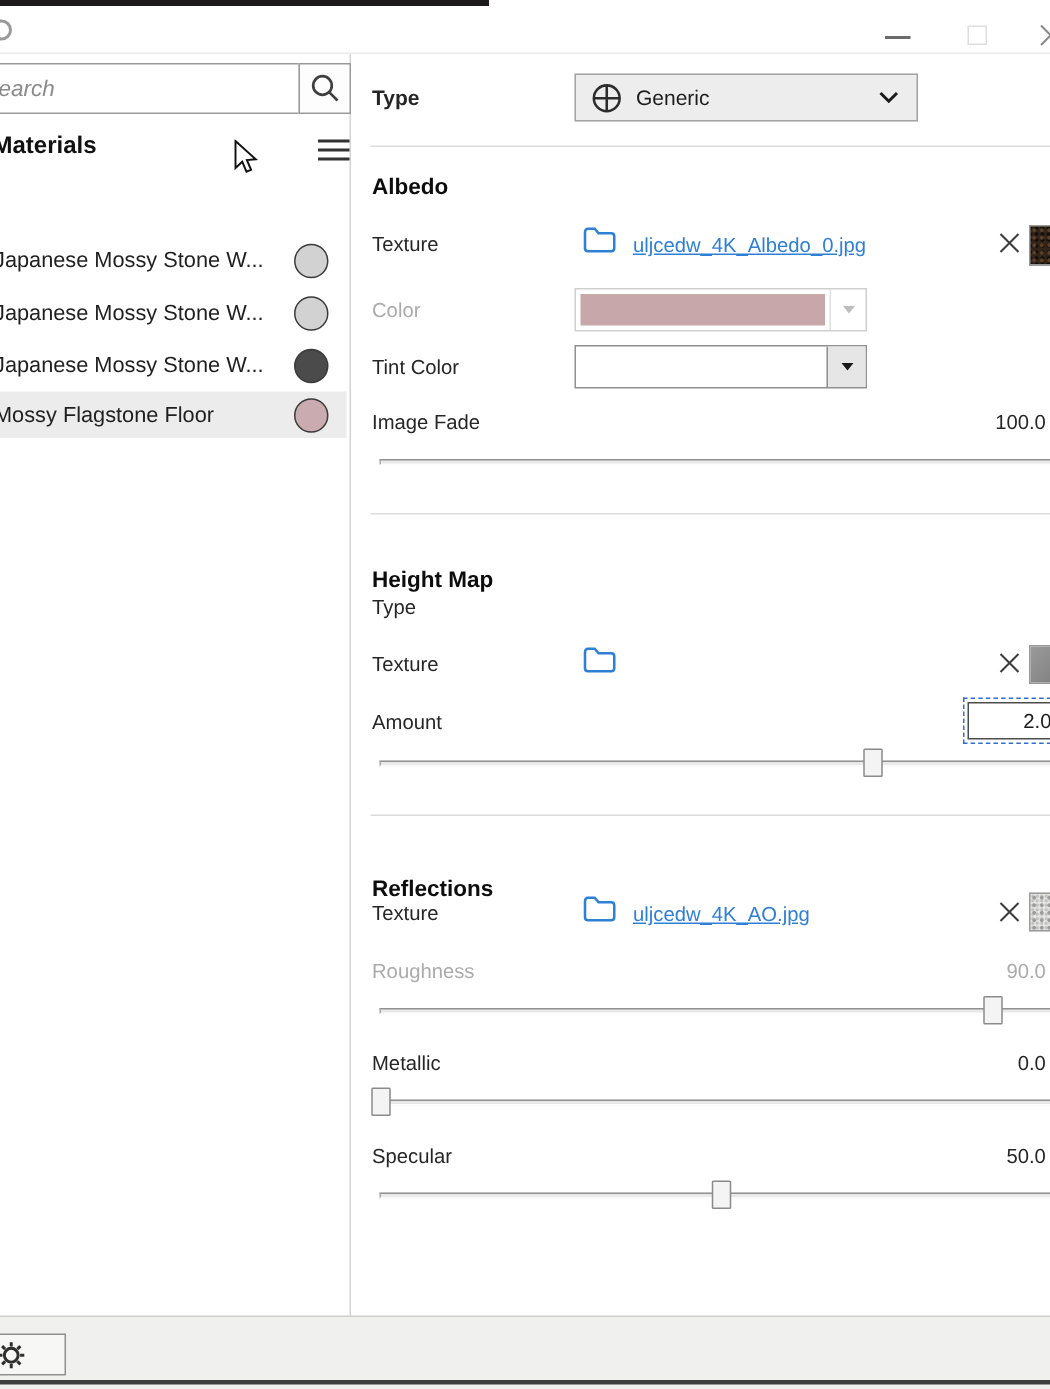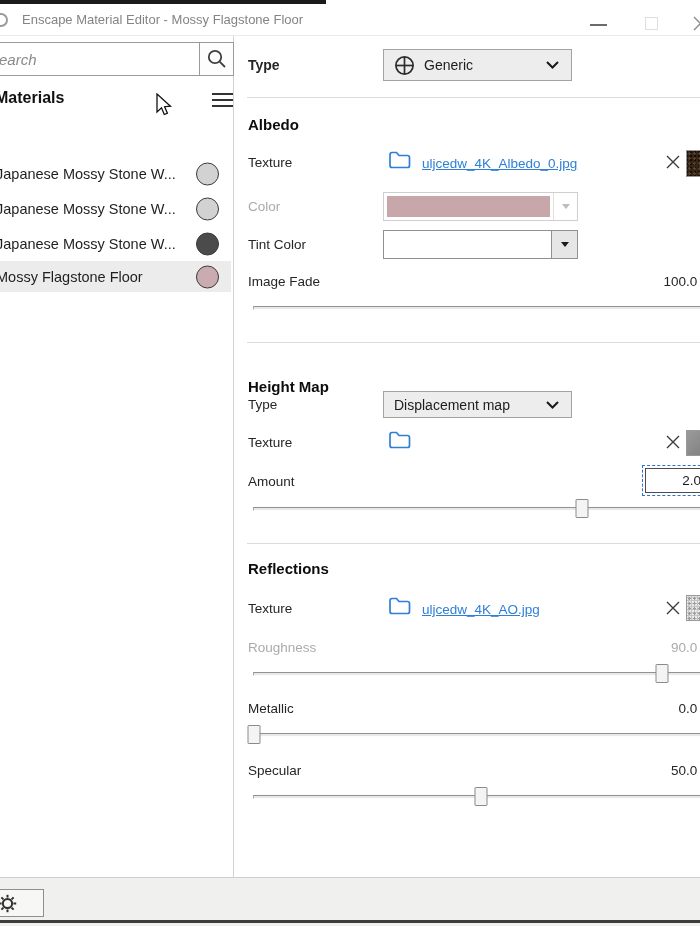--- a/index.html
+++ b/index.html
@@ -47,21 +47,21 @@
   #panel { left:235px; top:36px; width:465px; height:841px; background:#fff; }
   .lbl { position:absolute; left:13px; font-size:13.5px; color:#262626; white-space:nowrap; }
   .lbl.bold { font-weight:bold; font-size:14px; }
   .lbl.dis { color:#ababab; }
   .sec-hdr { position:absolute; left:13px; font-size:15px; font-weight:bold; color:#0d0d0d; }
   .sep { position:absolute; left:12px; width:453px; height:1px; background:#dbdbdb; }
   .val { position:absolute; right:-13px; width:150px; text-align:right;
          font-size:13.5px; color:#262626; white-space:nowrap; }
   .val.dis { color:#ababab; }
 
-  .dropdown { position:absolute; left:148px; width:189px; background:#ededed;
+  .dropdown { position:absolute; left:148px; width:229px; background:#ededed;
               border:1px solid #a3a3a3; display:flex; align-items:center; }
   .dropdown .dd-label { font-size:14px; color:#1d1d1d; white-space:nowrap; }
   .dd-chev { position:absolute; right:12px; top:50%; transform:translateY(-50%); }
 
   .combo { position:absolute; left:148px; width:195px; height:29px; }
   #color-combo { border:1px solid #cfcfcf; background:#fff; }
   #color-swatch { position:absolute; left:3px; top:3px; right:27px; bottom:3px; }
   #color-arrow { position:absolute; right:0; top:0; width:24px; height:100%;
                  border-left:1px solid #e0e0e0; display:flex; align-items:center; justify-content:center; }
   #tint-combo { border:1px solid #909090; background:#fff; }
@@ -105,21 +105,20 @@
               background:#f7f7f6; border:1px solid #8f8f8f;
               display:flex; align-items:center; justify-content:center; }
   #bottom-dark-line { left:0; top:920px; width:700px; height:3px; background:#3d3d3d; }
 </style>
 </head>
 <body>
 
 <div class="abs" id="top-strip"></div>
 <div class="abs" id="titlebar">
   <div class="abs" id="app-icon"></div>
-  <div class="abs" id="title-text">Enscape Material Editor - Mossy Flagstone Floor</div>
   <div class="abs" id="btn-min"></div>
   <div class="abs" id="btn-max"></div>
   <svg class="abs" id="btn-close" width="17" height="15" viewBox="0 0 17 15">
     <path d="M2 1 L15 14 M15 1 L2 14" stroke="#8a8a8a" stroke-width="1.4" fill="none"></path>
   </svg>
 </div>
 
 <div class="abs" id="sidebar">
 
   <div class="abs" id="search-box">
@@ -208,45 +207,39 @@
   <span class="val" style="top:238px;">100.0 %</span>
   <div class="slider" style="top:270px;">
     
   </div>
 
   <div class="sep" style="top:306px;"></div>
 
   <div class="sec-hdr" style="top:324px;margin-top:18px;">Height Map</div>
 
   <span class="lbl" style="top:361px;">Type</span>
-  <div class="dropdown" style="top:355px; height:27px;">
-    <span class="dd-label" style="margin-left:10px;">Displacement map</span>
-    <svg class="dd-chev" width="13" height="8" viewBox="0 0 13 8">
-      <path d="M1 1 L6.5 6.5 L12 1" fill="none" stroke="#1a1a1a" stroke-width="2"></path>
-    </svg>
-  </div>
 
   <span class="lbl" style="top:399px;">Texture</span>
   <svg class="tex-folder" style="top:394px;" width="23" height="20" viewBox="0 0 23 20">
     <path d="M2 5 Q2 2.5 4 2.5 L8.5 2.5 L11 5.5 L19.5 5.5 Q21.5 5.5 21.5 7.5 L21.5 15.5 Q21.5 17.5 19.5 17.5 L4 17.5 Q2 17.5 2 15.5 Z" fill="none" stroke="#2e7fd6" stroke-width="1.7"></path>
   </svg>
   <svg class="tex-clear" style="top:399px;" width="14" height="14" viewBox="0 0 14 14">
     <path d="M1 1 L13 13 M13 1 L1 13" stroke="#3c3c3c" stroke-width="1.4" fill="none"></path>
   </svg>
   <div class="tex-thumb thumb-disp" style="top:394px; height:26px;"></div>
 
   <span class="lbl" style="top:438px;">Amount</span>
   <input id="amount-input" type="text" value="2.0" style="">
   <div class="slider" style="top:471px;">
     <div class="handle" style="left: 72.5%;"></div>
   </div>
 
   <div class="sep" style="top:507px;"></div>
 
-  <div class="sec-hdr" style="top:524px;">Reflections</div>
+  <div class="sec-hdr" style="top:548px;">Reflections</div>
 
   <span class="lbl" style="top:565px;">Texture</span>
   <svg class="tex-folder" style="top:560px;" width="23" height="20" viewBox="0 0 23 20">
     <path d="M2 5 Q2 2.5 4 2.5 L8.5 2.5 L11 5.5 L19.5 5.5 Q21.5 5.5 21.5 7.5 L21.5 15.5 Q21.5 17.5 19.5 17.5 L4 17.5 Q2 17.5 2 15.5 Z" fill="none" stroke="#2e7fd6" stroke-width="1.7"></path>
   </svg>
   <span class="tex-link" style="top:566px;">uljcedw_4K_AO.jpg</span>
   <svg class="tex-clear" style="top:565px;" width="14" height="14" viewBox="0 0 14 14">
     <path d="M1 1 L13 13 M13 1 L1 13" stroke="#3c3c3c" stroke-width="1.4" fill="none"></path>
   </svg>
   <div class="tex-thumb thumb-ao" style="top:559px; height:26px;"></div>

